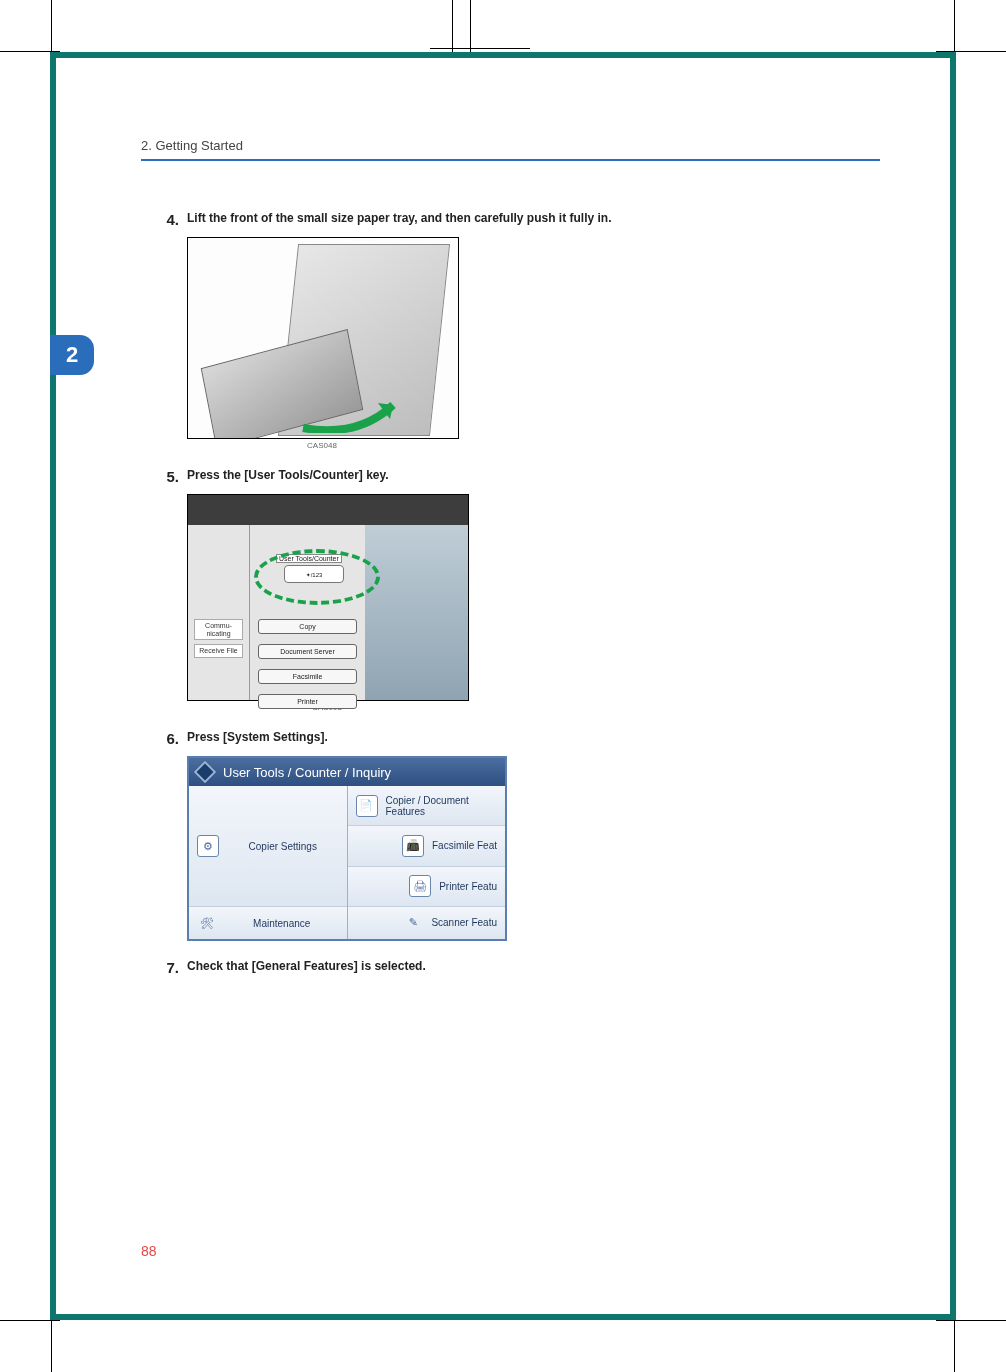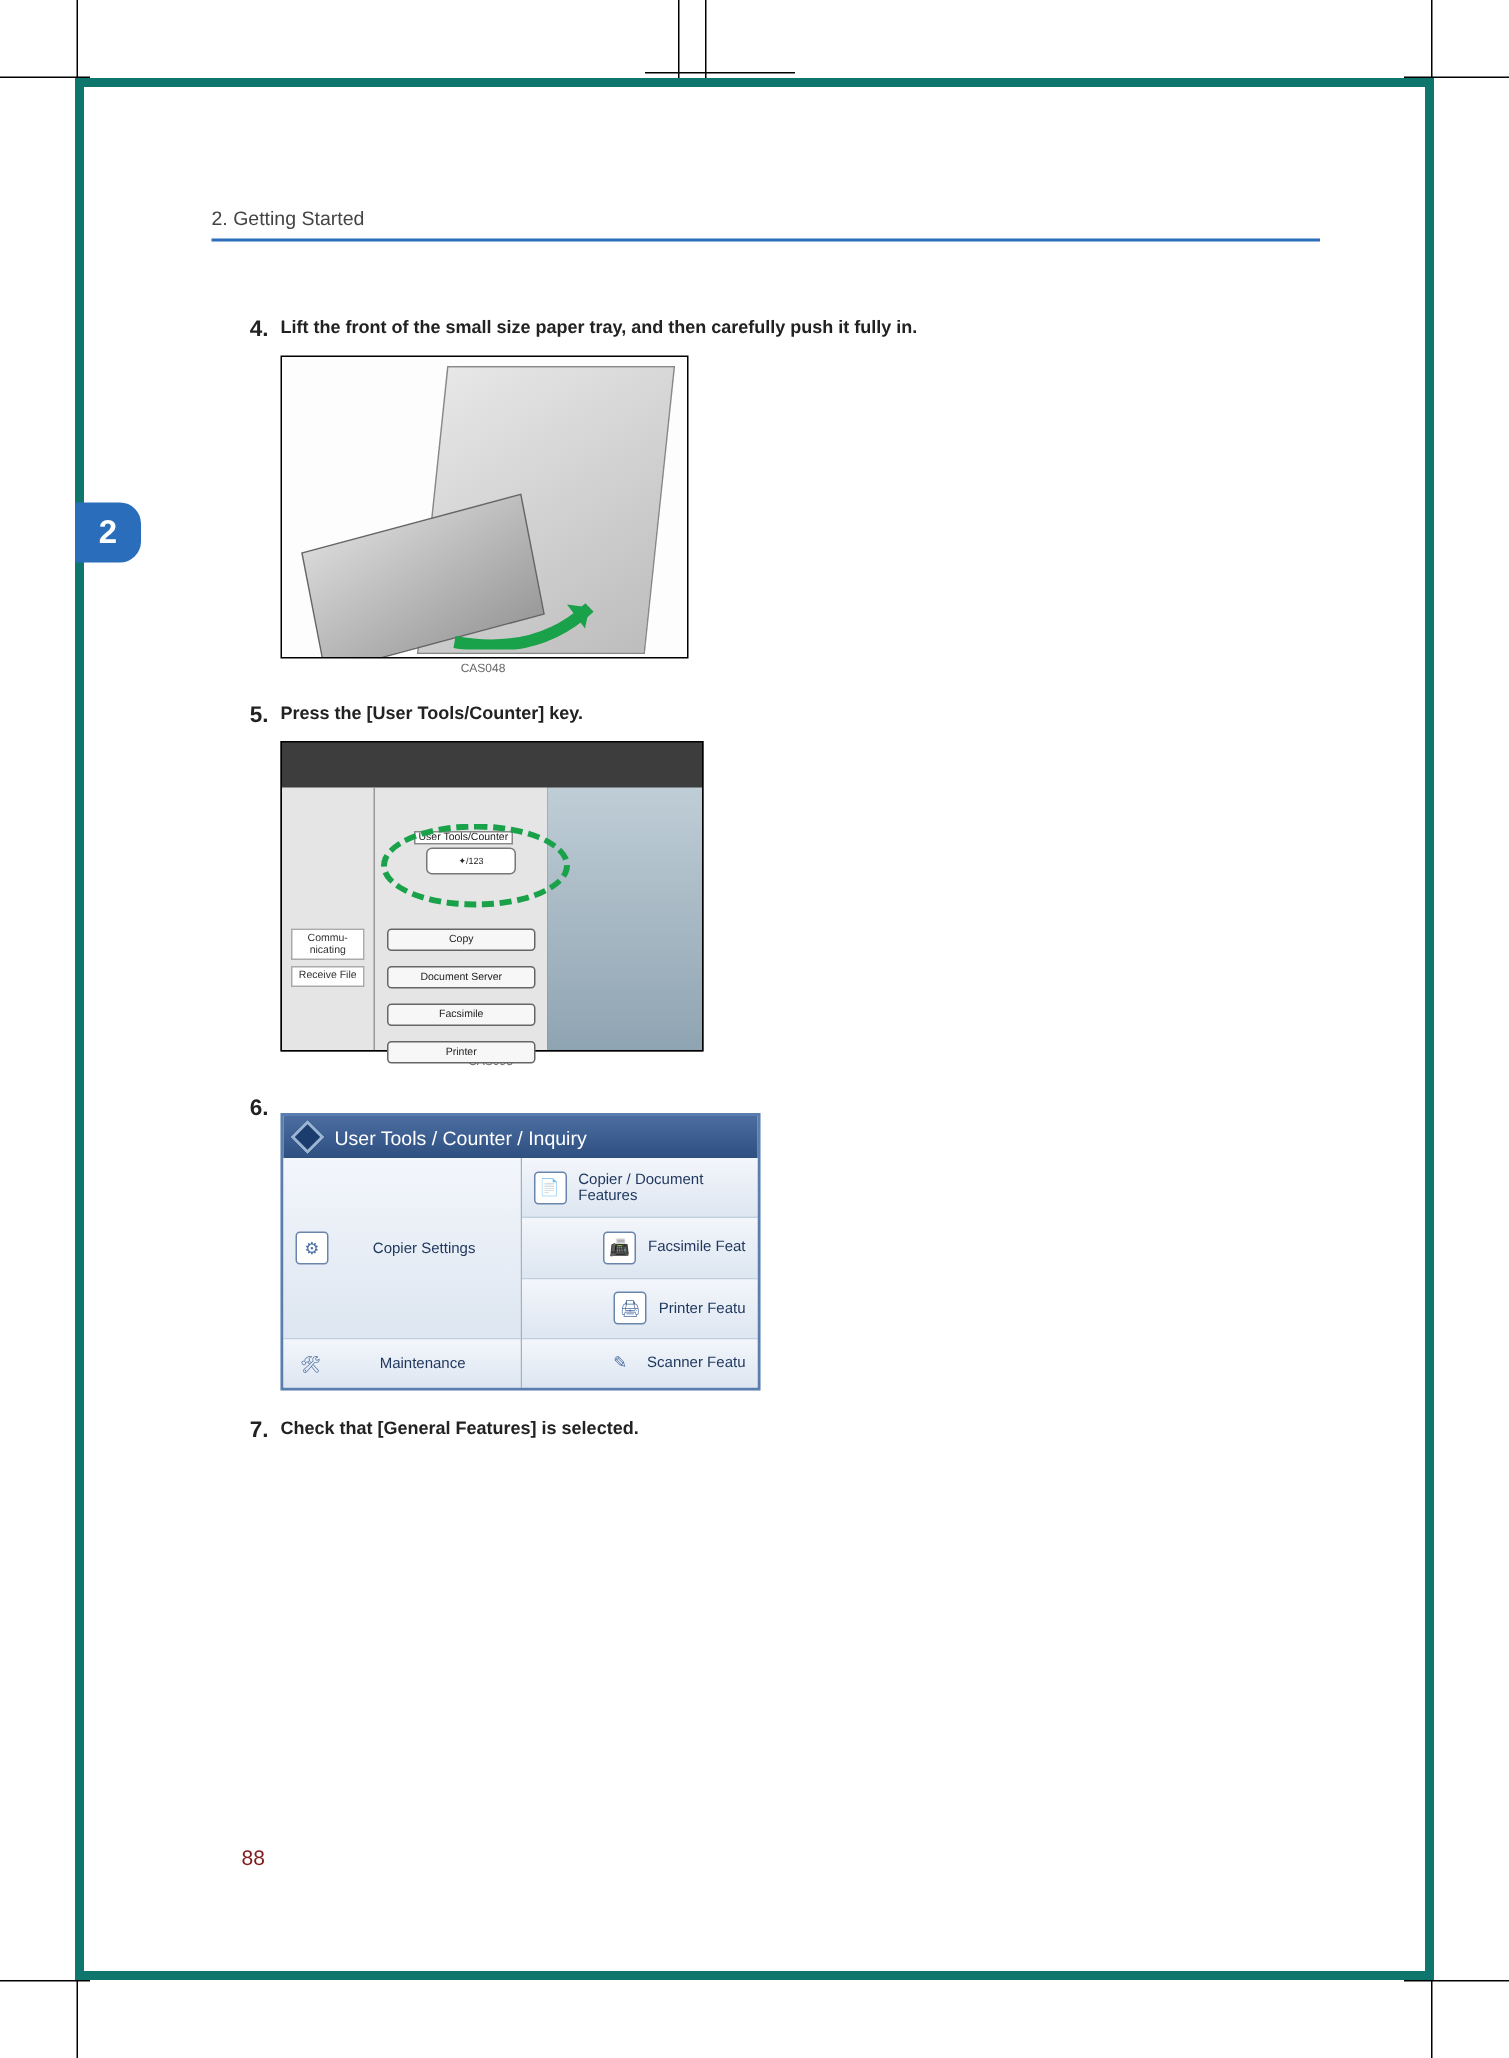--- a/index.html
+++ b/index.html
@@ -271,24 +271,23 @@
     display:flex;align-items:center;justify-content:center;
     font-size:11px;color:#4b6da0;
   }
   .fig3 .tile.left { justify-content: center; }
   .fig3 .tile.left .lbl { flex:1; text-align:center; }
   .fig3 .tile.small { flex: 0 0 32px; }
 
   .pagenum {
     position: absolute;
     left: 85px;
-    bottom: 68px;
+    bottom: 55px;
     font-size: 14px;
-    color: #7f1d1d;
-    margin-left: 20px;
+    color: #ef4444;
   }
 </style>
 </head>
 <body>
 
 <div class="crop h" style="left:0;top:51px;width:60px"></div>
 <div class="crop v" style="left:51px;top:0;height:60px"></div>
 <div class="crop h" style="left:430px;top:0;width:100px;top:48px"></div>
 <div class="crop v" style="left:470px;top:0;height:55px"></div>
 <div class="crop v" style="left:452px;top:0;height:55px"></div>
@@ -351,20 +350,21 @@
             <div class="panel-right"></div>
           </div>
           <div class="figcap" style="width:280px">CAS098</div>
         </div>
       </div>
     </li>
 
     <li>
       <div class="num">6.</div>
       <div class="body">
+        <div class="txt">Press [System Settings].</div>
         <div class="fig-wrap">
           <div class="fig fig3">
             <div class="titlebar">
               <span class="diamond"></span>
               <span>User Tools / Counter / Inquiry</span>
             </div>
             <div class="grid">
               <div class="col">
                 <div class="tile left" style="flex:3">
                   <span class="ic">⚙</span>

